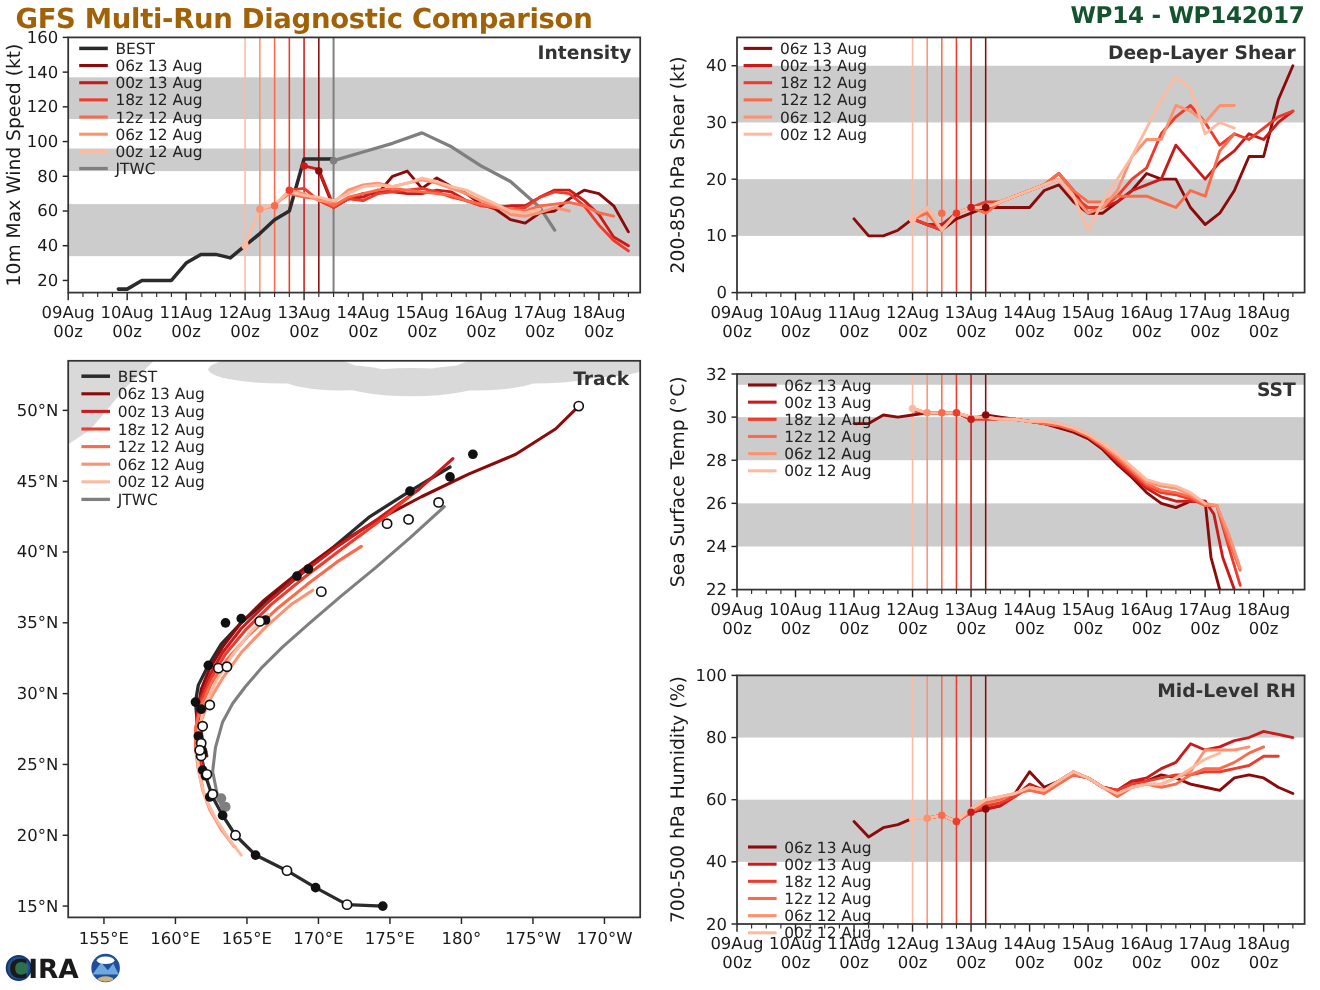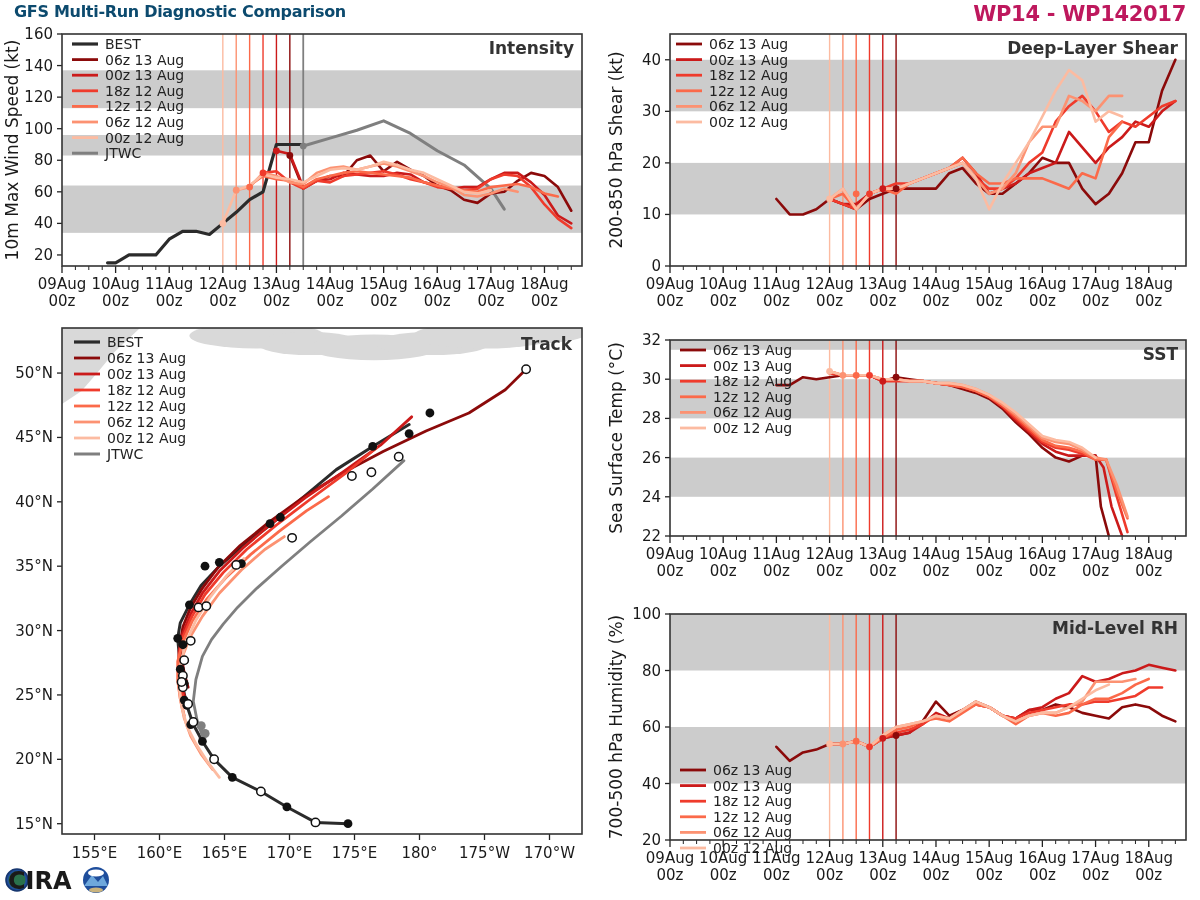--- a/index.html
+++ b/index.html
@@ -1,22 +1,22 @@
 <!DOCTYPE html>
 <html><head>
 <meta charset="utf-8">
 <style>
   html,body{margin:0;padding:0;background:#fff;}
   body{width:1200px;height:900px;position:relative;overflow:hidden;
        font-family:"DejaVu Sans","Liberation Sans",sans-serif;color:#1a1a1a;}
   .hdr{position:absolute;top:0;left:0;width:1200px;height:30px;}
-  .hdr-title{position:absolute;left:14px;top:2px;font-size:16px;font-weight:bold;
-             letter-spacing:-0.3px;color:#0c4a6e;}
+  .hdr-title{position:absolute;left:14px;top:2px;font-size:25px;font-weight:bold;
+             letter-spacing:-0.3px;color:#a16207;}
   .hdr-storm{position:absolute;right:14px;top:2px;font-size:21px;font-weight:bold;
-             letter-spacing:-0.3px;color:#be185d;}
+             letter-spacing:-0.3px;color:#14532d;}
   .panel{position:absolute;}
   svg{display:block;overflow:visible;}
   text{font-family:"DejaVu Sans","Liberation Sans",sans-serif;fill:#1a1a1a;}
   .tick{font-size:15px;}
   .axlab{font-size:17px;}
   .corner{font-size:17px;font-weight:bold;fill:#333;}
   .leg{font-size:14px;fill:#222;}
   .logo{position:absolute;left:4px;top:862px;width:112px;height:36px;}
 </style>
 </head>

